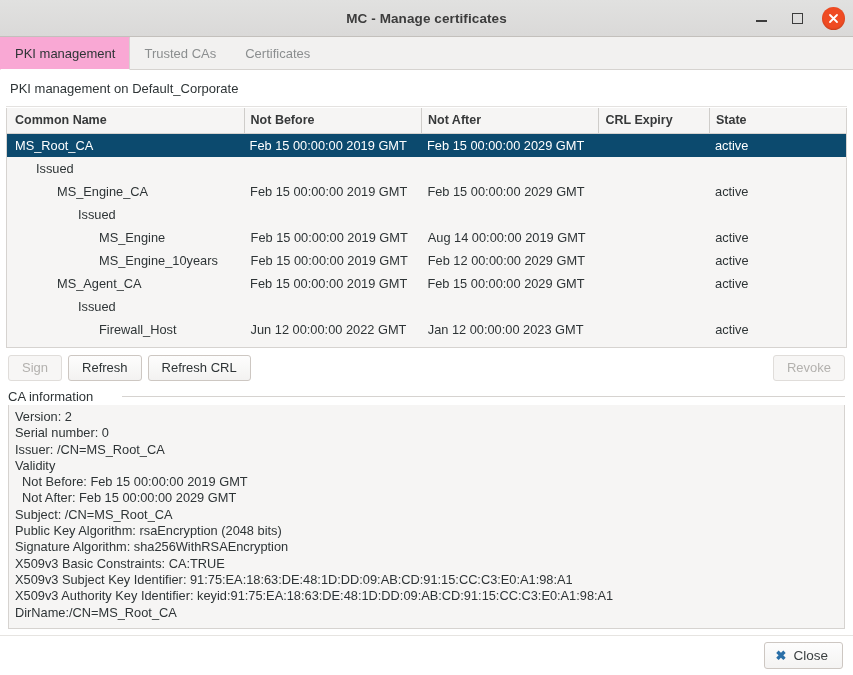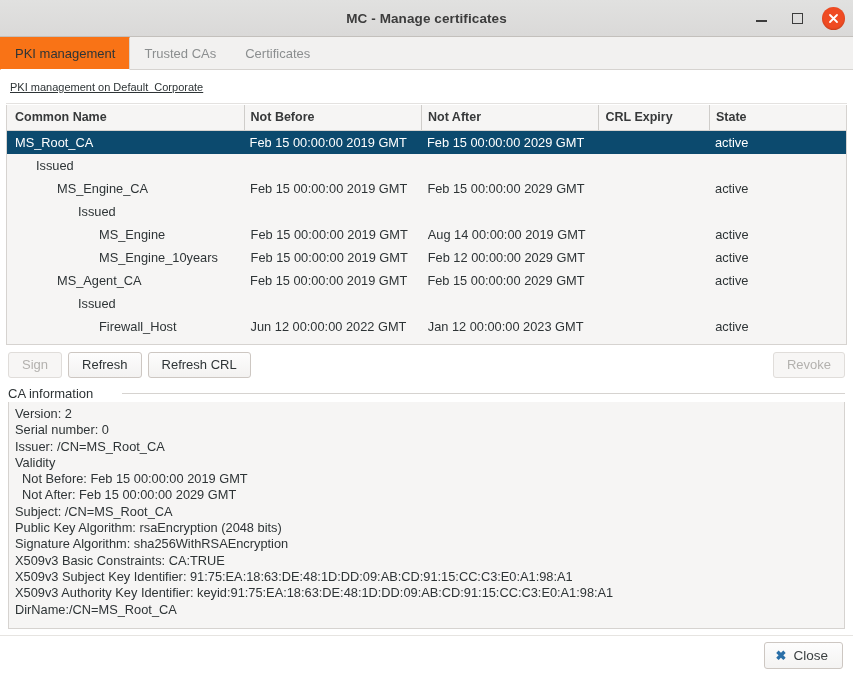--- a/index.html
+++ b/index.html
@@ -103,46 +103,45 @@
   .tab {
     padding: 0 14px;
     display: flex;
     align-items: center;
     font-size: 13px;
     color: #8b8e8f;
     border-right: 1px solid transparent;
     cursor: pointer;
   }
   .tab.active {
-    background: #f97316;
+    background: #f9a8d4;
     color: #2e3436;
     border-left: 1px solid #d6d3d0;
     border-right: 1px solid #d6d3d0;
     border-bottom: 1px solid #ffffff;
     margin-bottom: -1px;
     border-top: 1px solid transparent;
   }
   .tab:first-child.active { border-left: 1px solid transparent; }
 
   
   .content {
     flex: 1;
     display: flex;
     flex-direction: column;
     background: #ffffff;
     padding: 0 6px;
     box-sizing: border-box;
     overflow: hidden;
   }
   .page-heading {
-    font-size: 11px;
+    font-size: 13px;
     color: #2e3436;
     padding: 11px 2px 10px 4px;
     border-bottom: 1px solid #e4e2e0;
-    text-decoration: underline;
   }
 
   
   .treeview {
     border: 1px solid #d6d3d0;
     border-top: none;
     background: #f6f5f4;
     height: 240px;
     min-height: 240px;
     box-sizing: border-box;

